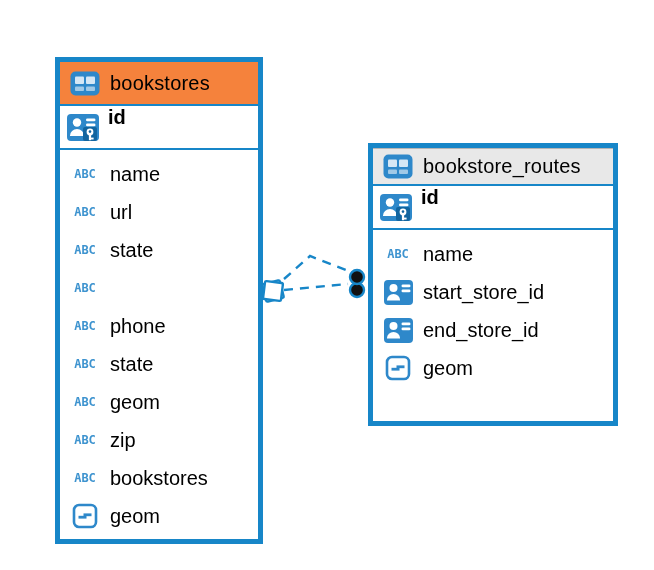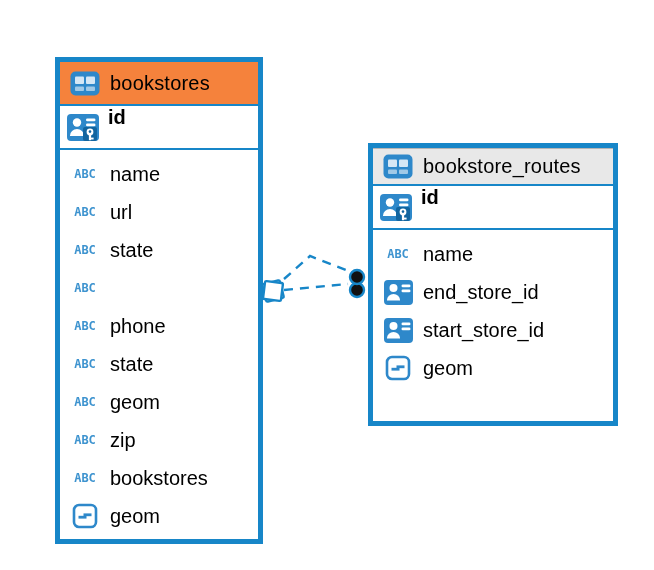--- a/index.html
+++ b/index.html
@@ -195,33 +195,33 @@
       <div class="row">
         <span class="icon-box">
           <svg width="29" height="25" viewBox="0 0 29 25">
             <rect x="0" y="0" width="29" height="25" rx="4" fill="#2e88ca"></rect>
             <circle cx="9.5" cy="8" r="4" fill="#fff"></circle>
             <path d="M3 20 a6.5 6 0 0 1 13 0 v0.5 h-13 z" fill="#fff"></path>
             <rect x="17.5" y="4.5" width="9" height="2.8" rx="1.4" fill="#fff"></rect>
             <rect x="17.5" y="9.5" width="9" height="2.8" rx="1.4" fill="#fff"></rect>
           </svg>
         </span>
-        <span class="col-label">end_store_id</span>
+        <span class="col-label">start_store_id</span>
       </div>
       <div class="row">
         <span class="icon-box">
           <svg width="29" height="25" viewBox="0 0 29 25">
             <rect x="0" y="0" width="29" height="25" rx="4" fill="#2e88ca"></rect>
             <circle cx="9.5" cy="8" r="4" fill="#fff"></circle>
             <path d="M3 20 a6.5 6 0 0 1 13 0 v0.5 h-13 z" fill="#fff"></path>
             <rect x="17.5" y="4.5" width="9" height="2.8" rx="1.4" fill="#fff"></rect>
             <rect x="17.5" y="9.5" width="9" height="2.8" rx="1.4" fill="#fff"></rect>
           </svg>
         </span>
-        <span class="col-label">start_store_id</span>
+        <span class="col-label">end_store_id</span>
       </div>
       <div class="row">
         <span class="icon-box">
           <svg width="26" height="26" viewBox="0 0 26 26">
             <rect x="2" y="2" width="22" height="22" rx="5" fill="none" stroke="#2e88ca" stroke-width="2.6"></rect>
             <rect x="6.5" y="12.8" width="8" height="2.8" fill="#2e88ca"></rect>
             <rect x="11.5" y="10.4" width="8" height="2.8" fill="#2e88ca"></rect>
           </svg>
         </span>
         <span class="col-label">geom</span>

